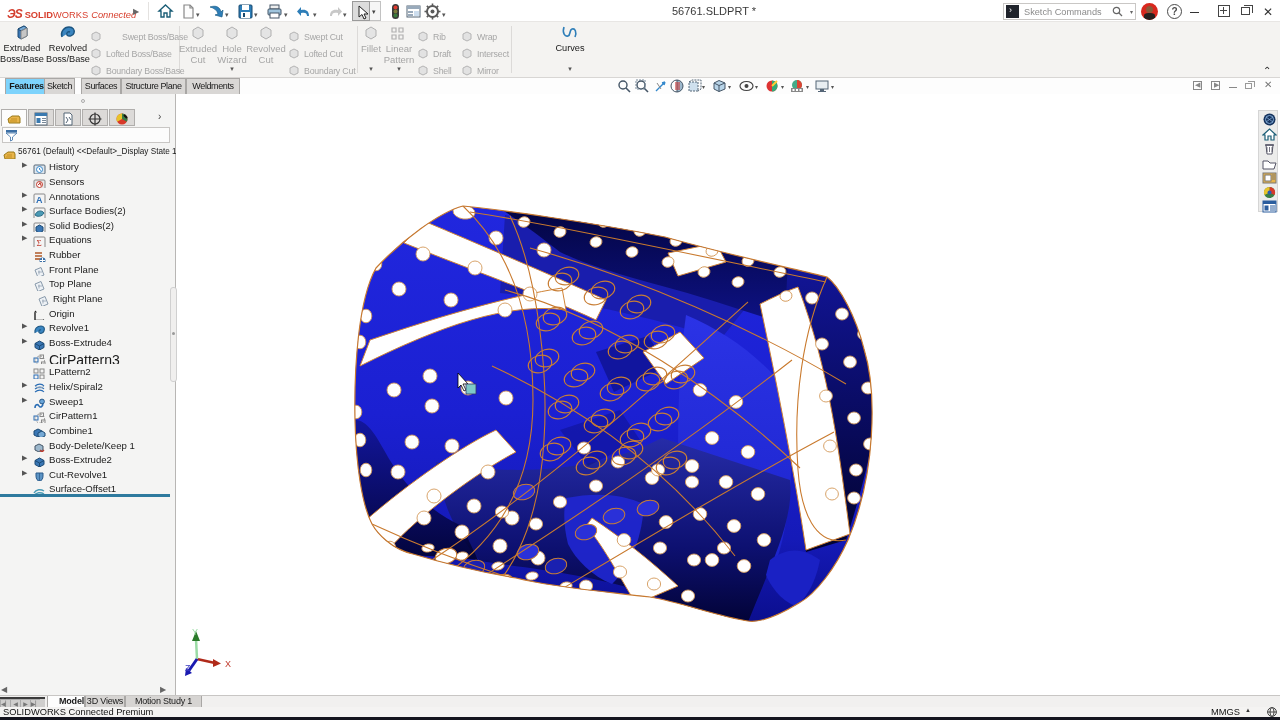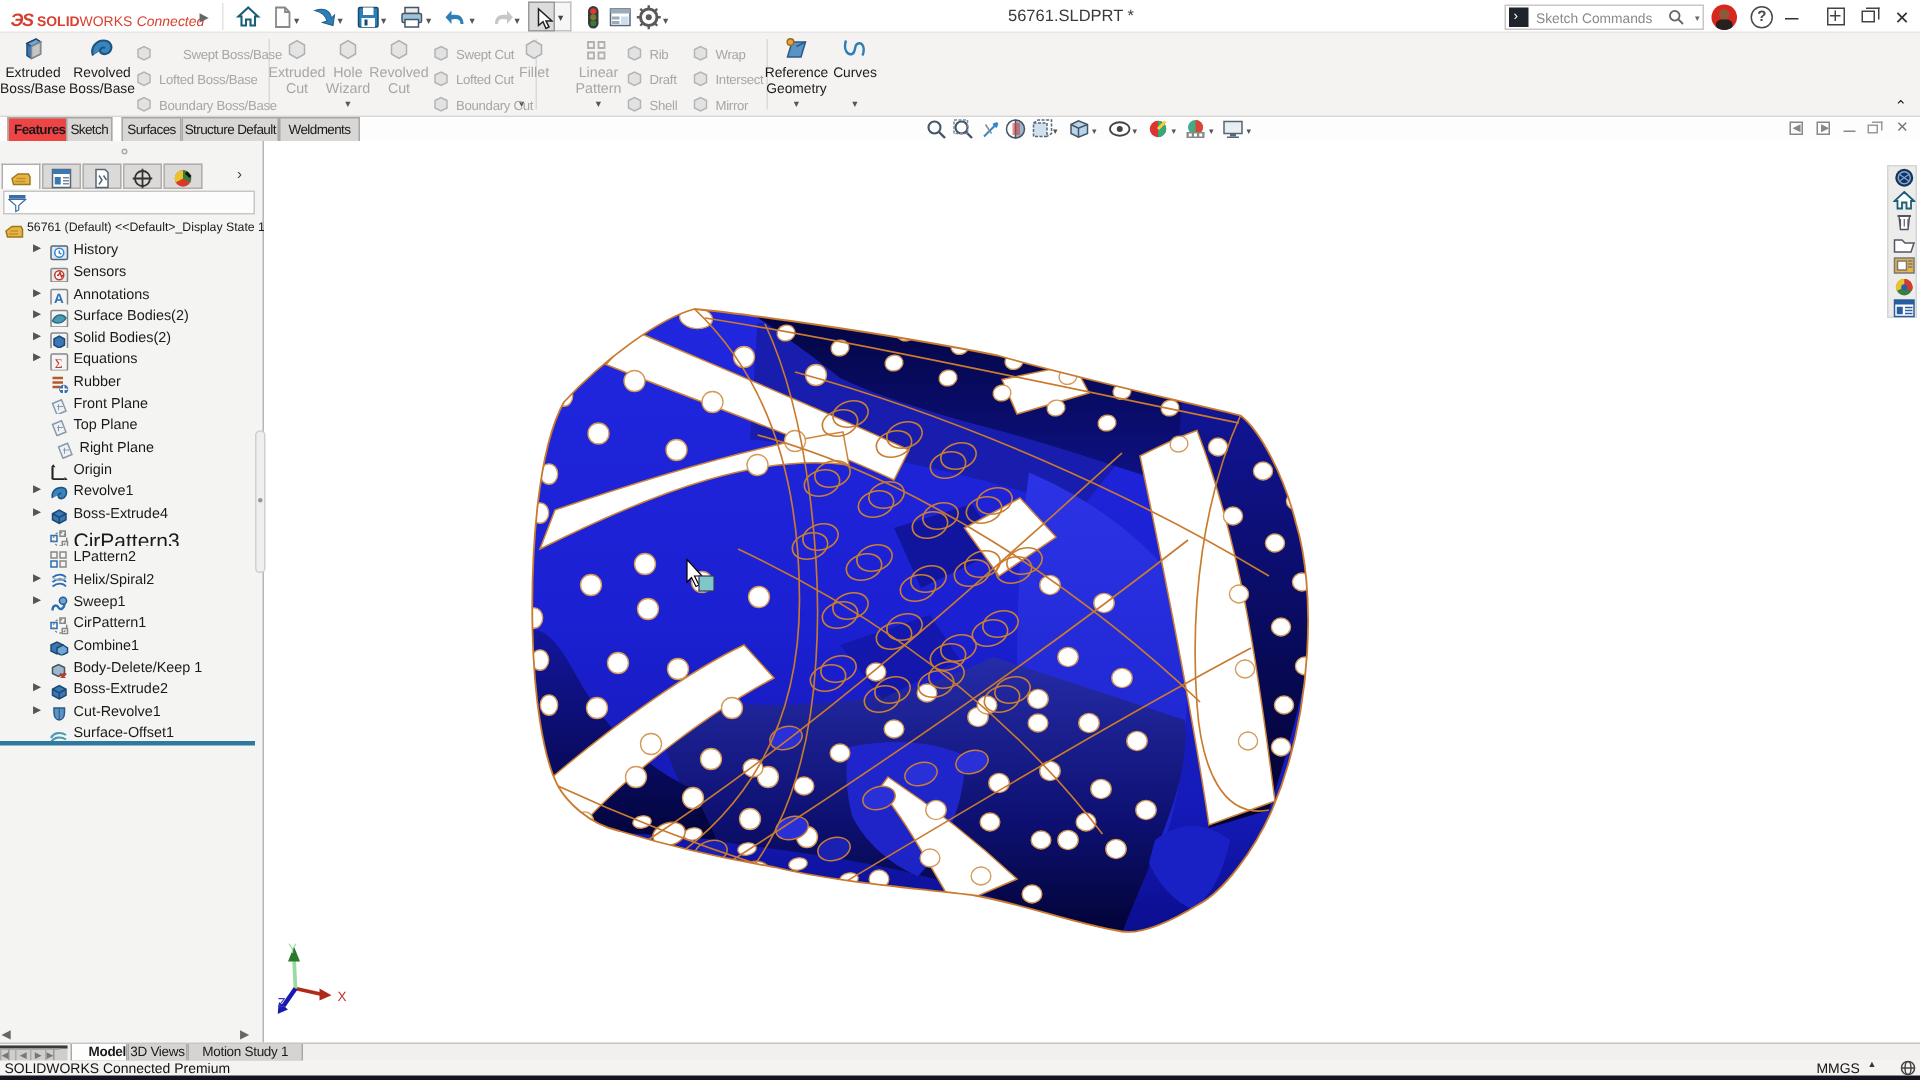--- a/index.html
+++ b/index.html
@@ -129,41 +129,32 @@
         </svg></div>
       <div style="font-size:9.5px;color:#a6a6a6;line-height:11px">Hole<br>Wizard</div>
       <div style="font-size:7px;color:#555;margin-top:0px">▾</div>
     </div>
     <div class="abs" style="left:241px;top:1px;width:50px;height:53px;text-align:center">
       <div style="height:19px;margin-top:1px"><svg width="20" height="18" viewBox="0 0 20 18" style="">
           <path d="M5,6 L10,3 L15,6 L15,12 L10,15 L5,12 Z" fill="#e4e4e4" stroke="#b0b0b0"></path>
         </svg></div>
       <div style="font-size:9.5px;color:#a6a6a6;line-height:11px">Revolved<br>Cut</div>
     </div>
-    <div class="abs" style="left:346px;top:1px;width:50px;height:53px;text-align:left">
+    <div class="abs" style="left:346px;top:1px;width:50px;height:53px;text-align:center">
       <div style="height:19px;margin-top:1px"><svg width="20" height="18" viewBox="0 0 20 18" style="">
           <path d="M5,6 L10,3 L15,6 L15,12 L10,15 L5,12 Z" fill="#e4e4e4" stroke="#b0b0b0"></path>
         </svg></div>
       <div style="font-size:9.5px;color:#a6a6a6;line-height:11px">Fillet<br>&nbsp;</div>
       <div style="font-size:7px;color:#555;margin-top:0px">▾</div>
     </div>
     <div class="abs" style="left:374px;top:1px;width:50px;height:53px;text-align:center">
       <div style="height:19px;margin-top:1px"><svg width="20" height="18" viewBox="0 0 20 18" style="">
           <path d="M3,4 h4 v4 h-4 Z M10,4 h4 v4 h-4 Z M3,11 h4 v4 h-4 Z M10,11 h4 v4 h-4 Z" fill="none" stroke="#b0b0b0" stroke-width="1.2"></path>
         </svg></div>
       <div style="font-size:9.5px;color:#a6a6a6;line-height:11px">Linear<br>Pattern</div>
-      <div style="font-size:7px;color:#555;margin-top:0px">▾</div>
-    </div>
-    <div class="abs" style="left:496px;top:1px;width:70px;height:53px;text-align:center">
-      <div style="height:19px;margin-top:1px"><svg width="20" height="18" viewBox="0 0 20 18" style="">
-          <path d="M7,4 L16,4 L13,14 L4,14 Z" fill="#5b93c4" stroke="#2a5a8a"></path>
-          <path d="M10,7 L16,4" stroke="#2a5a8a"></path>
-          <circle cx="6" cy="4" r="2.2" fill="#e8a33d" stroke="#9a6a1a"></circle>
-        </svg></div>
-      <div style="font-size:9.2px;color:#1a1a1a;line-height:11px">Reference<br>Geometry</div>
       <div style="font-size:7px;color:#555;margin-top:0px">▾</div>
     </div>
     <div class="abs" style="left:545px;top:1px;width:50px;height:53px;text-align:center">
       <div style="height:19px;margin-top:1px"><svg width="20" height="18" viewBox="0 0 20 18" style="">
           <path d="M4,3 C2,9 5,13 8,12 C11,11 9,6 12,5 C15,4 17,8 15,13" fill="none" stroke="#2e7eb8" stroke-width="1.6"></path>
         </svg></div>
       <div style="font-size:9.2px;color:#1a1a1a;line-height:11px">Curves<br>&nbsp;</div>
       <div style="font-size:7px;color:#555;margin-top:0px">▾</div>
     </div>
     <div class="abs" style="left:89px;top:6px;height:13px"><svg width="13" height="12" viewBox="0 0 13 12" style="">
@@ -198,24 +189,24 @@
       </svg><span style="font-size:8.8px;letter-spacing:-0.2px;color:#a6a6a6;margin-left:4px;vertical-align:2px">Wrap</span></div>
     <div class="abs" style="left:460px;top:23px;height:13px"><svg width="13" height="12" viewBox="0 0 13 12" style="">
         <path d="M3,4 L7,2 L11,4 L11,9 L7,11 L3,9 Z" fill="#e2e2e2" stroke="#b4b4b4"></path>
       </svg><span style="font-size:8.8px;letter-spacing:-0.2px;color:#a6a6a6;margin-left:4px;vertical-align:2px">Intersect</span></div>
     <div class="abs" style="left:460px;top:40px;height:13px"><svg width="13" height="12" viewBox="0 0 13 12" style="">
         <path d="M3,4 L7,2 L11,4 L11,9 L7,11 L3,9 Z" fill="#e2e2e2" stroke="#b4b4b4"></path>
       </svg><span style="font-size:8.8px;letter-spacing:-0.2px;color:#a6a6a6;margin-left:4px;vertical-align:2px">Mirror</span></div>
     <div class="abs" style="left:1263px;top:43px;font-size:10px;color:#222">⌃</div>
   </div>
 <div class="abs" style="left:0;top:77px;width:1280px;height:17px;background:#fdfdfd;border-top:1px solid #d8d6d4">
-    <div class="abs" style="left:5px;top:0;width:43px;height:17px;background:#ef4444;border:1px solid #a9a7a5;border-bottom:1px solid #fff;text-align:center;font-size:9px;letter-spacing:-0.4px;font-weight:bold;color:#1a1a1a;line-height:15px;white-space:nowrap;overflow:hidden">Features</div>
+    <div class="abs" style="left:5px;top:0;width:43px;height:17px;background:#7dd3fc;border:1px solid #a9a7a5;border-bottom:1px solid #fff;text-align:center;font-size:9px;letter-spacing:-0.4px;font-weight:bold;color:#1a1a1a;line-height:15px;white-space:nowrap;overflow:hidden">Features</div>
     <div class="abs" style="left:44px;top:0;width:31px;height:17px;background:#d9d7d5;border:1px solid #a9a7a5;border-bottom:1px solid #a9a7a5;text-align:center;font-size:9px;letter-spacing:-0.4px;font-weight:normal;color:#1a1a1a;line-height:15px;white-space:nowrap;overflow:hidden">Sketch</div>
     <div class="abs" style="left:81px;top:0;width:40px;height:17px;background:#d9d7d5;border:1px solid #a9a7a5;border-bottom:1px solid #a9a7a5;text-align:center;font-size:9px;letter-spacing:-0.4px;font-weight:normal;color:#1a1a1a;line-height:15px;white-space:nowrap;overflow:hidden">Surfaces</div>
-    <div class="abs" style="left:121px;top:0;width:65px;height:17px;background:#d9d7d5;border:1px solid #a9a7a5;border-bottom:1px solid #a9a7a5;text-align:center;font-size:9px;letter-spacing:-0.4px;font-weight:normal;color:#1a1a1a;line-height:15px;white-space:nowrap;overflow:hidden">Structure Default</div>
+    <div class="abs" style="left:121px;top:0;width:65px;height:17px;background:#d9d7d5;border:1px solid #a9a7a5;border-bottom:1px solid #a9a7a5;text-align:center;font-size:9px;letter-spacing:-0.4px;font-weight:normal;color:#1a1a1a;line-height:15px;white-space:nowrap;overflow:hidden">Structure Plane</div>
     <div class="abs" style="left:186px;top:0;width:54px;height:17px;background:#d9d7d5;border:1px solid #a9a7a5;border-bottom:1px solid #a9a7a5;text-align:center;font-size:9px;letter-spacing:-0.4px;font-weight:normal;color:#1a1a1a;line-height:15px;white-space:nowrap;overflow:hidden">Weldments</div>
     <div class="abs" style="left:617px;top:1px"><svg width="14" height="14" viewBox="0 0 14 14" style="">
         <circle cx="6" cy="6" r="4" fill="none" stroke="#456" stroke-width="1.4"></circle>
         <path d="M9,9 L13,13" stroke="#456" stroke-width="1.6"></path>
       </svg></div>
     <div class="abs" style="left:635px;top:1px"><svg width="14" height="14" viewBox="0 0 14 14" style="">
         <circle cx="6" cy="6" r="4" fill="none" stroke="#456" stroke-width="1.4"></circle>
         <path d="M9,9 L13,13" stroke="#456" stroke-width="1.6"></path>
         <rect x="1" y="1" width="9" height="9" fill="none" stroke="#789" stroke-dasharray="2 1"></rect>
       </svg></div>

